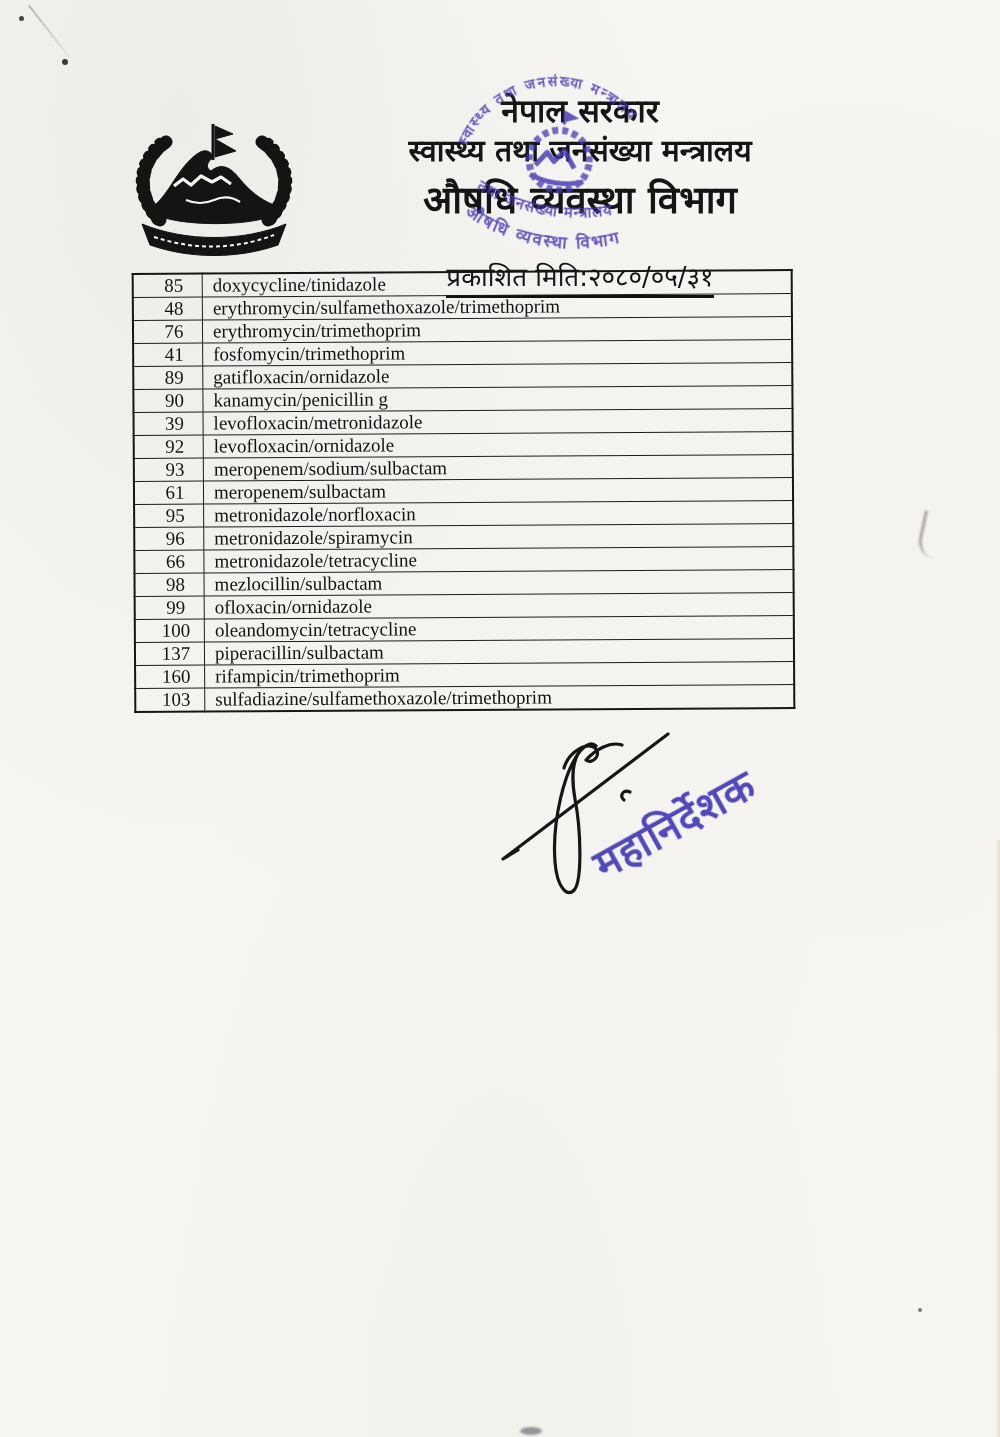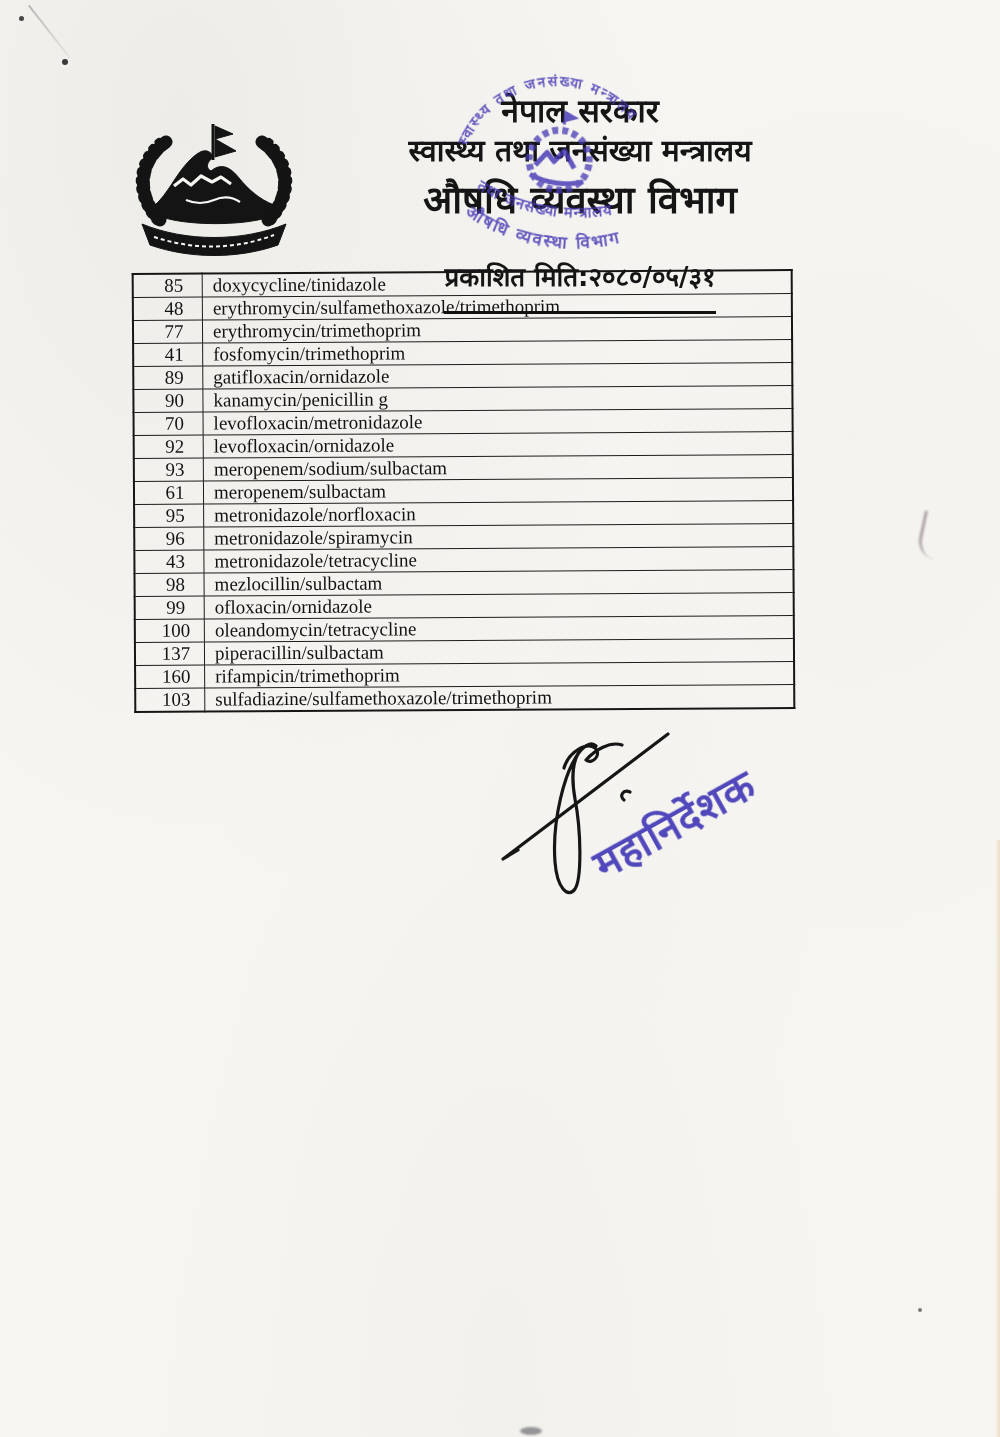--- a/index.html
+++ b/index.html
@@ -15,22 +15,22 @@
       radial-gradient(ellipse at 85% 30%, rgba(210,205,196,0.10), transparent 45%),
       radial-gradient(ellipse at 50% 95%, rgba(205,200,190,0.10), transparent 50%),
       linear-gradient(#f8f7f4, #f6f5f1);
   }
   
   .hdr{position:absolute;left:310px;top:92px;width:540px;text-align:center;
        font-family:"DejaVu Sans", sans-serif;color:#151515;}
   .hdr .gov{font-size:32px;font-weight:600;line-height:1.2;}
   .hdr .ministry{font-size:30px;font-weight:600;line-height:1.25;margin-top:2px;}
   .hdr .dept{font-size:38px;font-weight:700;line-height:1.3;margin-top:6px;}
-  .hdr .pubdate{display:inline-block;margin-top:14px;font-size:26px;font-weight:700;
-       border-bottom:3px solid #111;padding-bottom:17px;}
+  .hdr .pubdate{display:inline-block;margin-top:14px;font-size:26px;font-weight:400;
+       border-bottom:3px solid #111;padding-bottom:1px;}
   
   .emblem{position:absolute;left:126px;top:120px;width:176px;height:142px;}
   
   .stamp-round{position:absolute;left:413px;top:40px;width:286px;height:286px;
        transform:rotate(8deg);opacity:0.82;filter:blur(0.4px);pointer-events:none;}
   
   .tbl-wrap{position:absolute;left:133px;top:271px;width:661px;transform:rotate(-0.35deg);}
   table.drugs{border-collapse:collapse;width:100%;background:transparent;}
   table.drugs td{
     border:1.6px solid #1d1d1d;
@@ -139,37 +139,37 @@
       <tbody>
           <tr>
             <td class="num">85</td>
             <td class="name">doxycycline/tinidazole</td>
           </tr>
           <tr>
             <td class="num">48</td>
             <td class="name">erythromycin/sulfamethoxazole/trimethoprim</td>
           </tr>
           <tr>
-            <td class="num">77</td>
+            <td class="num">76</td>
             <td class="name">erythromycin/trimethoprim</td>
           </tr>
           <tr>
             <td class="num">41</td>
             <td class="name">fosfomycin/trimethoprim</td>
           </tr>
           <tr>
             <td class="num">89</td>
             <td class="name">gatifloxacin/ornidazole</td>
           </tr>
           <tr>
             <td class="num">90</td>
             <td class="name">kanamycin/penicillin g</td>
           </tr>
           <tr>
-            <td class="num">70</td>
+            <td class="num">39</td>
             <td class="name">levofloxacin/metronidazole</td>
           </tr>
           <tr>
             <td class="num">92</td>
             <td class="name">levofloxacin/ornidazole</td>
           </tr>
           <tr>
             <td class="num">93</td>
             <td class="name">meropenem/sodium/sulbactam</td>
           </tr>
@@ -179,21 +179,21 @@
           </tr>
           <tr>
             <td class="num">95</td>
             <td class="name">metronidazole/norfloxacin</td>
           </tr>
           <tr>
             <td class="num">96</td>
             <td class="name">metronidazole/spiramycin</td>
           </tr>
           <tr>
-            <td class="num">43</td>
+            <td class="num">66</td>
             <td class="name">metronidazole/tetracycline</td>
           </tr>
           <tr>
             <td class="num">98</td>
             <td class="name">mezlocillin/sulbactam</td>
           </tr>
           <tr>
             <td class="num">99</td>
             <td class="name">ofloxacin/ornidazole</td>
           </tr>

